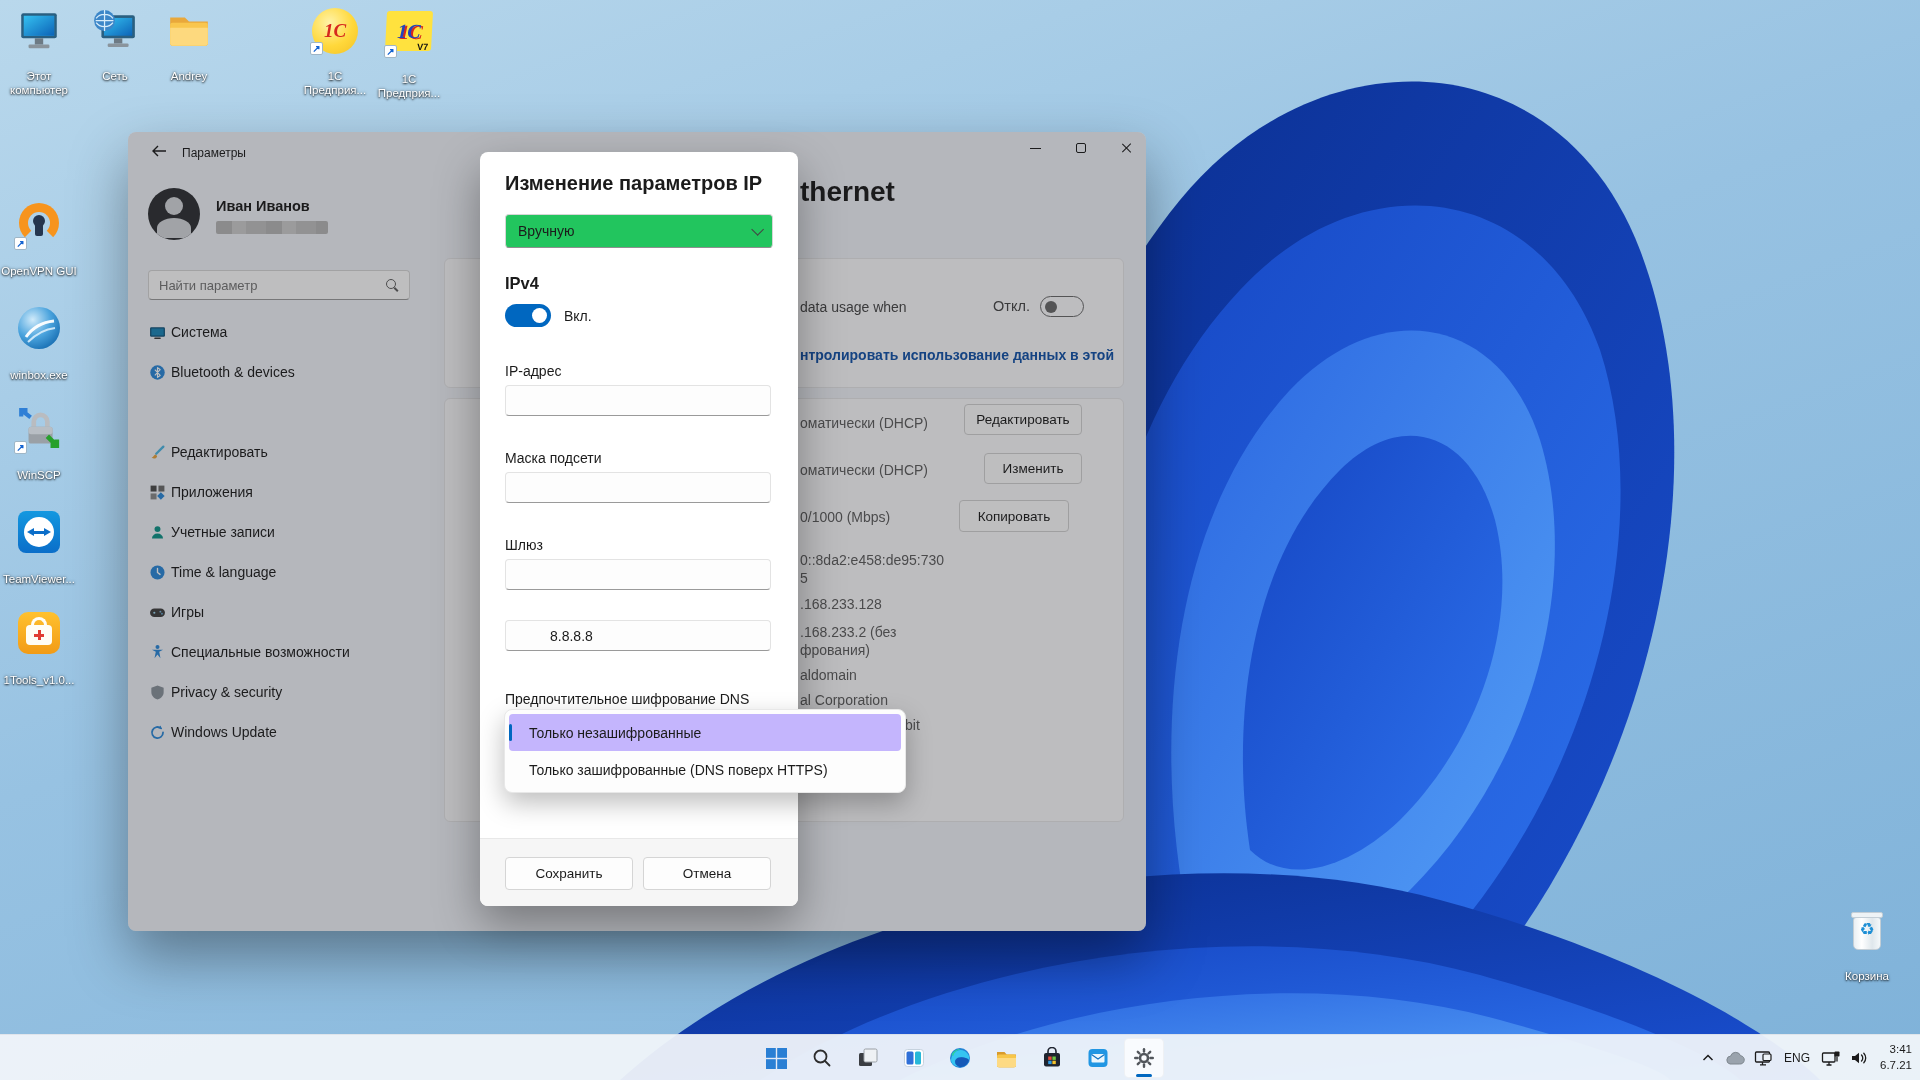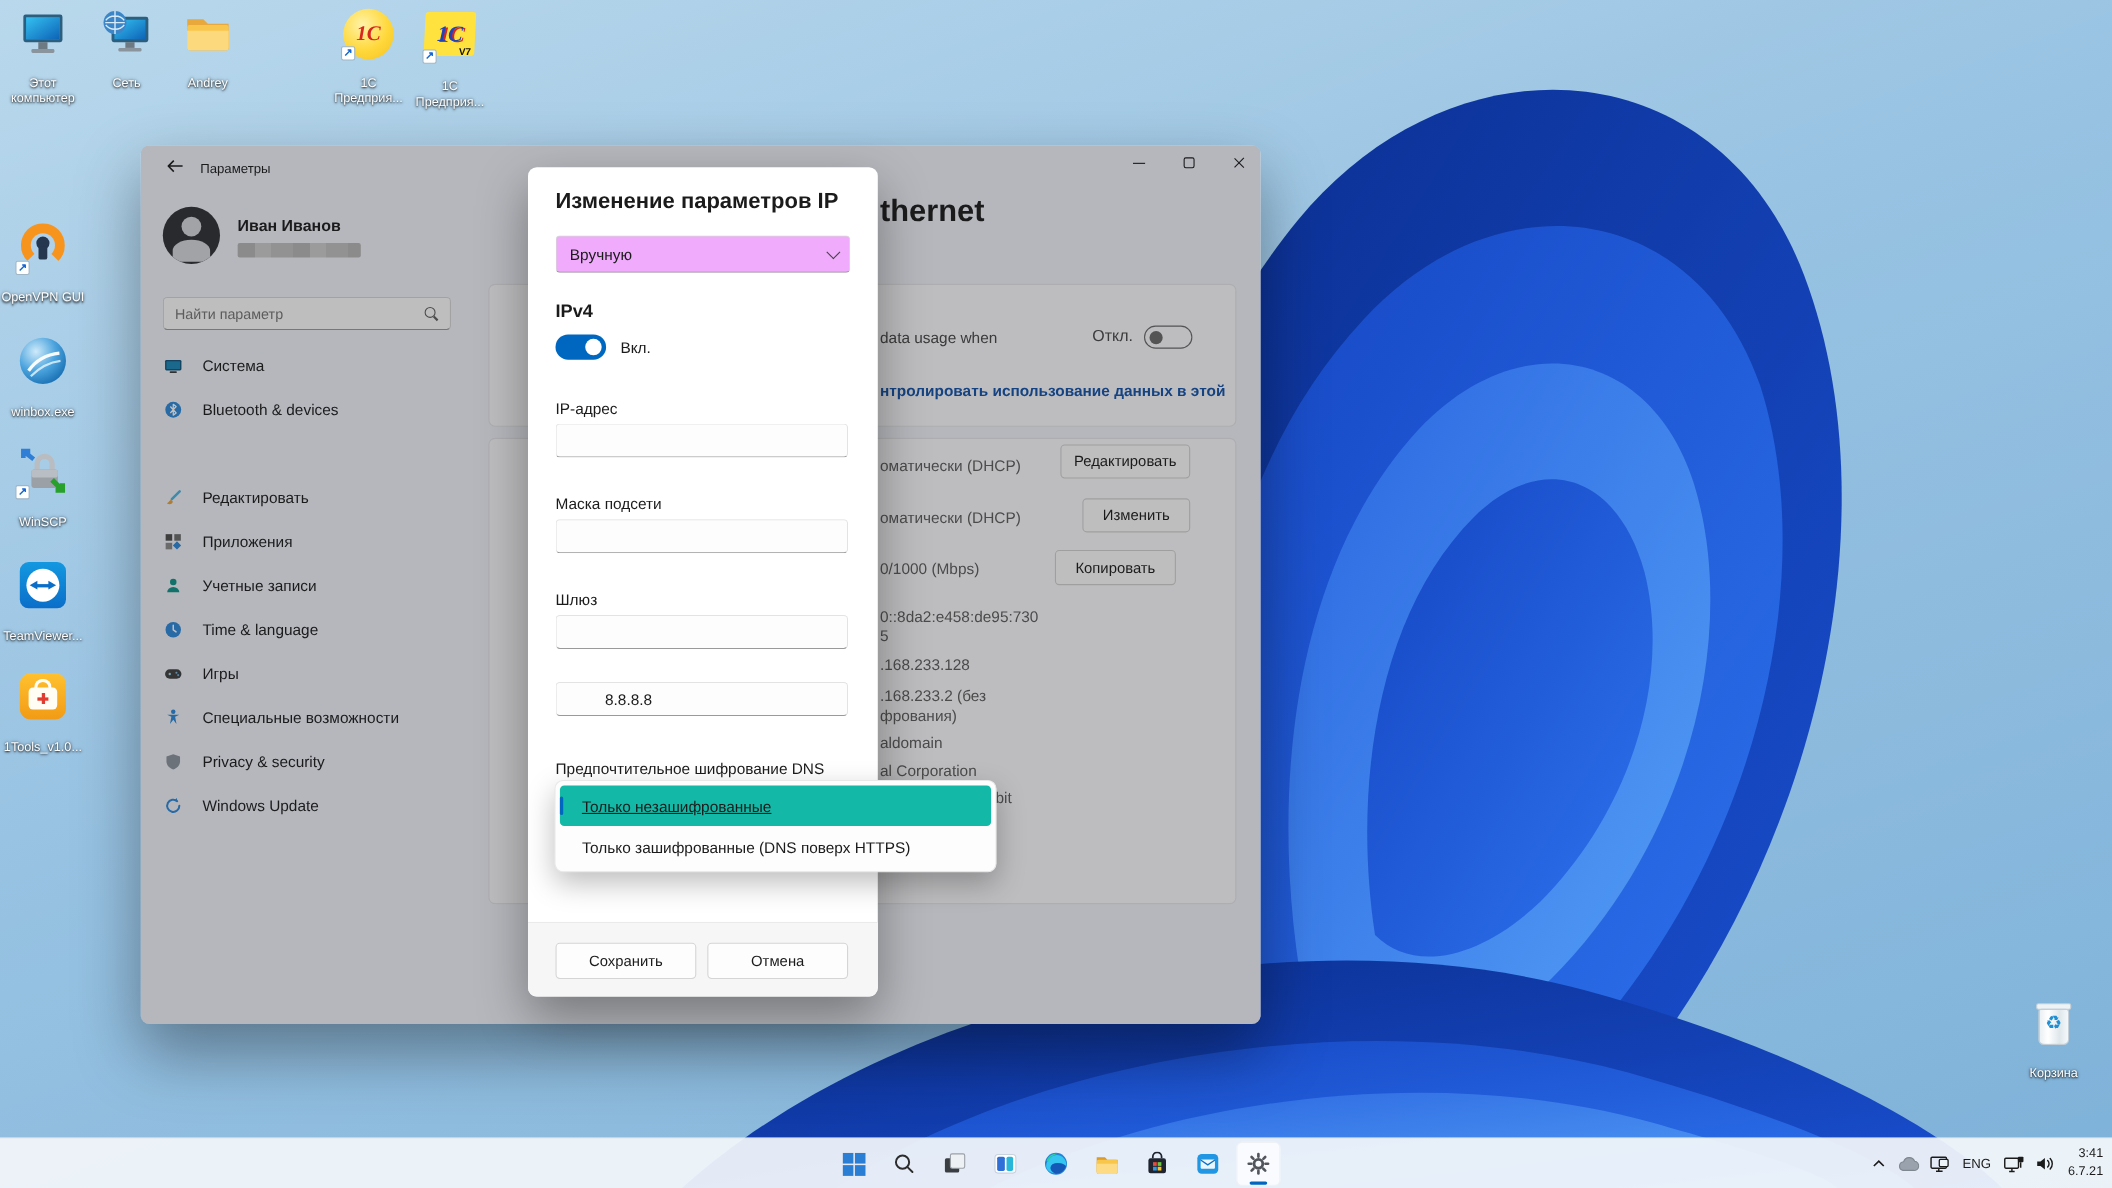--- a/index.html
+++ b/index.html
@@ -40,21 +40,21 @@
   .user-name { position:absolute; left:88px; top:66px; font-size:14.5px; font-weight:bold; color:#1b1b1b; }
   .user-blur { position:absolute; left:88px; top:89px; width:112px; height:13px; border-radius:2px;
                background:repeating-linear-gradient(90deg,#b6b6b6 0 16px,#cccccc 16px 30px,#bfbfbf 30px 50px); }
   .searchbox { position:absolute; left:20px; top:138px; width:262px; height:30px; background:#fdfdfd;
                border:1px solid #d6d6d6; border-bottom-color:#9a9a9a; border-radius:4px; display:flex; align-items:center; padding:0 10px; }
   .searchbox input { flex:1; border:none; outline:none; background:transparent; font-size:13px; color:#1b1b1b; font-family:inherit; }
   .mag { position:relative; width:13px; height:13px; }
   .mag::before { content:""; position:absolute; left:0; top:0; width:8px; height:8px; border:1.5px solid #5f5f5f; border-radius:50%; }
   .mag::after { content:""; position:absolute; left:8.5px; top:8.5px; width:4.5px; height:1.6px; background:#5f5f5f; transform:rotate(45deg); transform-origin:0 0; }
   .nav-item { position:absolute; left:6px; width:290px; height:36px; border-radius:5px; display:flex; align-items:center;
-              gap:18px; padding-left:15px; font-size:14px; color:#1b1b1b; }
+              gap:5px; padding-left:15px; font-size:14px; color:#1b1b1b; }
   .nav-item.sel { background:#e7e9ec; }
   .nav-item.sel::before { content:""; position:absolute; left:0; top:10px; width:3px; height:16px; border-radius:2px; background:#0067c0; }
   .nav-ic { width:17px; height:17px; flex:0 0 17px; }
 
   
   .page-title { position:absolute; left:672px; top:44px; font-size:28px; font-weight:600; color:#1b1b1b; }
   .card { position:absolute; background:#fbfbfd; border:1px solid #e6e6e8; border-radius:6px; }
   .card1 { left:316px; top:126px; width:680px; height:130px; }
   .card2 { left:316px; top:266px; width:680px; height:424px; }
   .frag { position:absolute; font-size:14px; color:#474747; white-space:nowrap; }
@@ -62,35 +62,35 @@
   .link-frag { position:absolute; font-size:14px; font-weight:600; color:#1353a8; white-space:nowrap; }
   .gbtn { position:absolute; background:#fdfdfd; border:1px solid #d2d2d2; border-radius:4px; font-size:13.5px;
           color:#1b1b1b; display:flex; align-items:center; justify-content:center; }
   .toggle-off { position:absolute; width:44px; height:21px; border:1px solid #6a6a6a; border-radius:11px; background:transparent; }
   .toggle-off::before { content:""; position:absolute; left:4px; top:3.5px; width:12px; height:12px; border-radius:50%; background:#6a6a6a; }
 
   
   .dialog { position:absolute; left:480px; top:152px; width:318px; height:754px; background:#fff; border-radius:8px;
             box-shadow:0 18px 45px rgba(0,0,0,.35); z-index:60; }
   .dlg-title { position:absolute; left:25px; top:20px; font-size:20px; font-weight:600; color:#1b1b1b; }
-  .dlg-select { position:absolute; left:25px; top:62px; width:268px; height:34px; background:#f0abfc; border:1px solid #d6d6d6;
+  .dlg-select { position:absolute; left:25px; top:62px; width:268px; height:34px; background:#22c55e; border:1px solid #d6d6d6;
                 border-bottom-color:#8f8f8f; border-radius:4px; display:flex; align-items:center; padding:0 12px; font-size:14px; color:#1b1b1b; }
   .chev { margin-left:auto; width:9px; height:9px; border-right:1.5px solid #444; border-bottom:1.5px solid #444;
           transform:rotate(45deg) translateY(-3px); }
   .dlg-sec { position:absolute; left:25px; top:122px; font-size:16.5px; font-weight:bold; color:#1b1b1b; }
   .toggle-on { position:absolute; left:25px; top:152px; width:46px; height:23px; border-radius:12px; background:#0067c0; }
   .toggle-on::before { content:""; position:absolute; right:4px; top:4px; width:15px; height:15px; border-radius:50%; background:#fff; }
   .toggle-lbl { position:absolute; left:84px; top:156px; font-size:14px; color:#1b1b1b; }
   .f-label { position:absolute; left:25px; font-size:14px; color:#1b1b1b; }
   .f-input { position:absolute; left:25px; width:266px; height:31px; background:#fdfdfd; border:1px solid #e3e3e3;
              border-bottom-color:#9a9a9a; border-radius:4px; font-size:14px; color:#1b1b1b; padding:0 10px; outline:none; font-family:inherit; }
   .dropdown { position:absolute; left:24px; top:557px; width:402px; background:#fdfdfd; border:1px solid #e8e8e8; border-radius:8px;
               box-shadow:0 10px 26px rgba(0,0,0,.26); padding:4px 0; z-index:5; }
   .dd-item { position:relative; height:37px; display:flex; align-items:center; padding-left:20px; font-size:14px; color:#1b1b1b; margin:0 4px; border-radius:4px; }
-  .dd-item.sel { background:#14b8a6;text-decoration:underline; }
+  .dd-item.sel { background:#c4b5fd; }
   .dd-item.sel::before { content:""; position:absolute; left:0; top:10px; width:3px; height:17px; border-radius:2px; background:#0067c0; }
   .dlg-footer { position:absolute; left:0; bottom:0; width:100%; height:68px; background:#f6f6f6;
                 border-top:1px solid #e8e8e8; border-radius:0 0 8px 8px; }
   .dlg-btn { position:absolute; top:18px; width:128px; height:33px; background:#fdfdfd; border:1px solid #d5d5d5;
              border-radius:4px; font-size:13.5px; color:#1b1b1b; display:flex; align-items:center; justify-content:center; font-family:inherit; }
   .btn-save { left:25px; } .btn-cancel { left:163px; }
 
   
   .taskbar { position:absolute; left:0; bottom:0; width:1920px; height:46px; background:rgba(241,245,250,.94);
              border-top:1px solid rgba(0,0,0,.05); z-index:100; }

